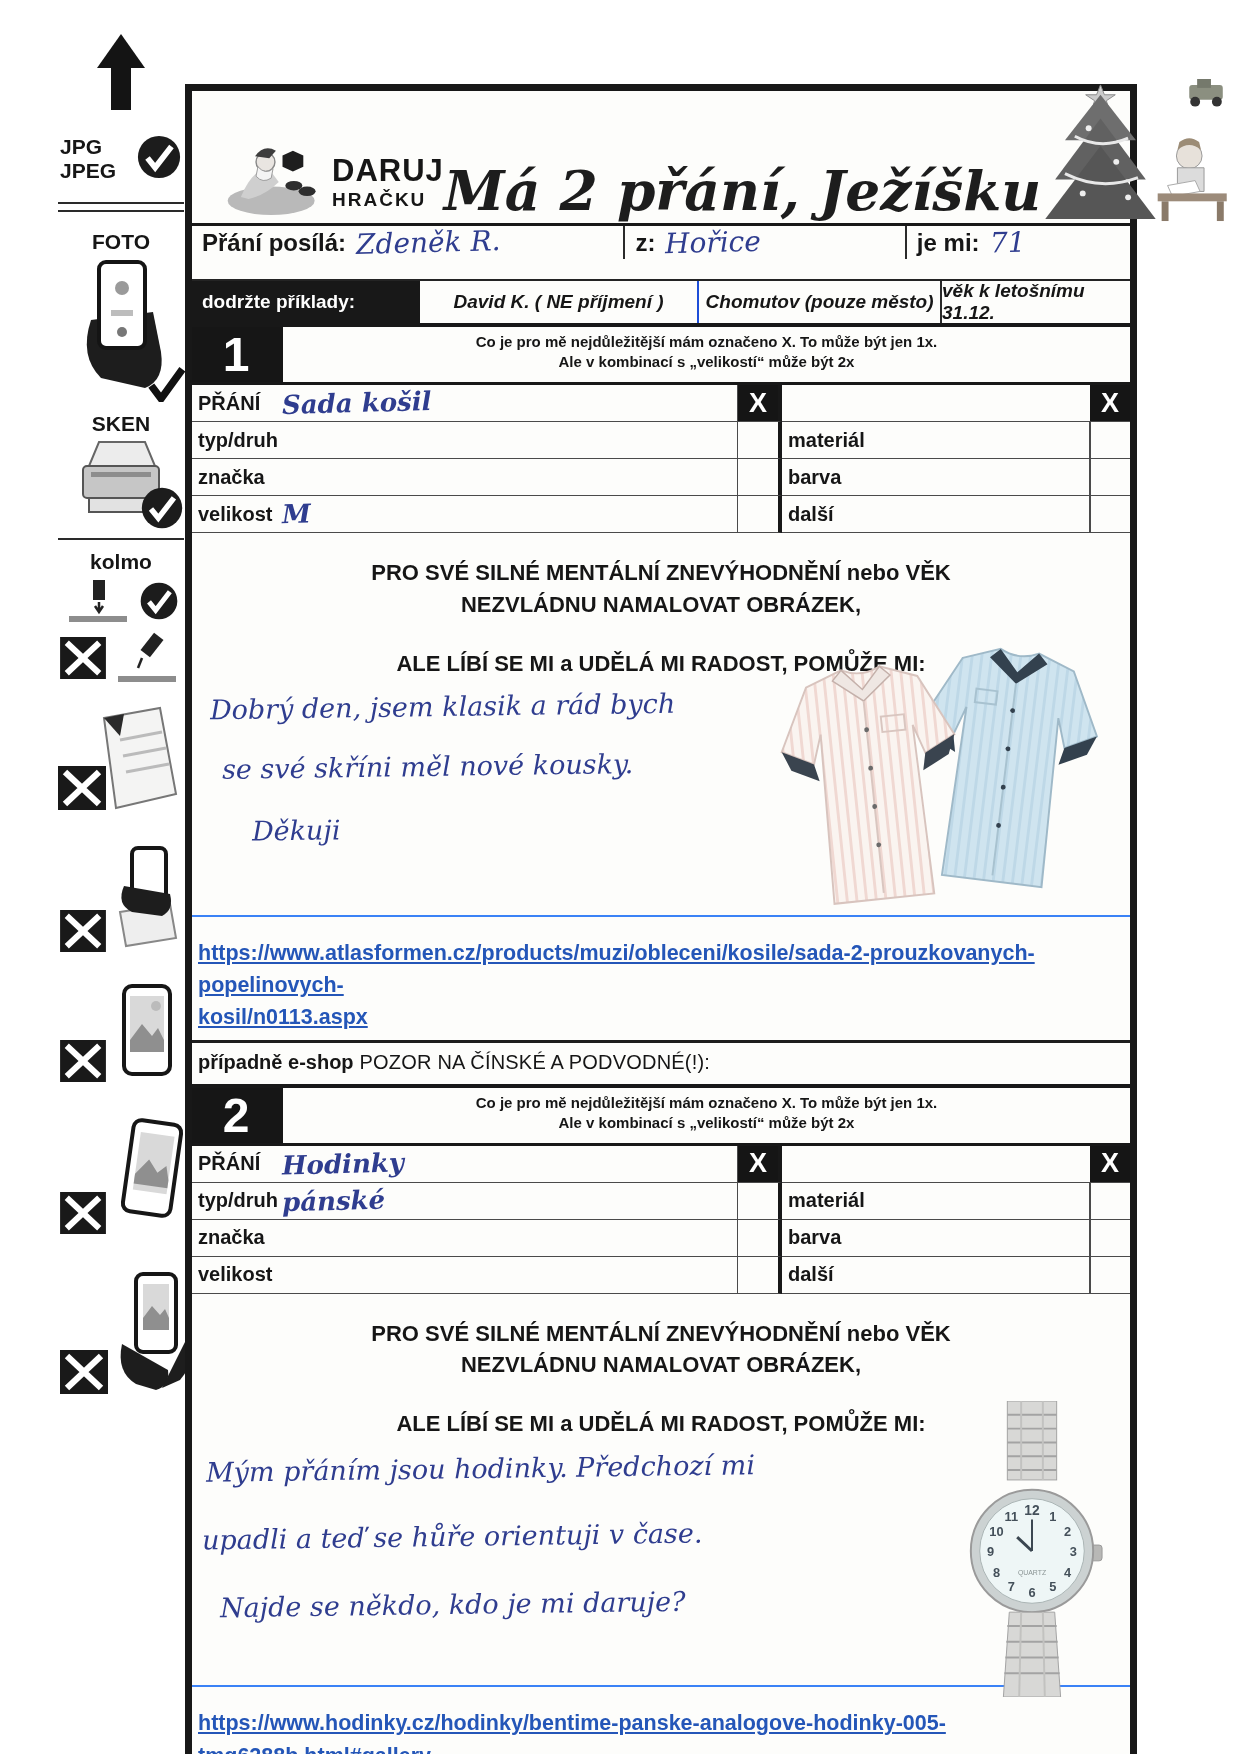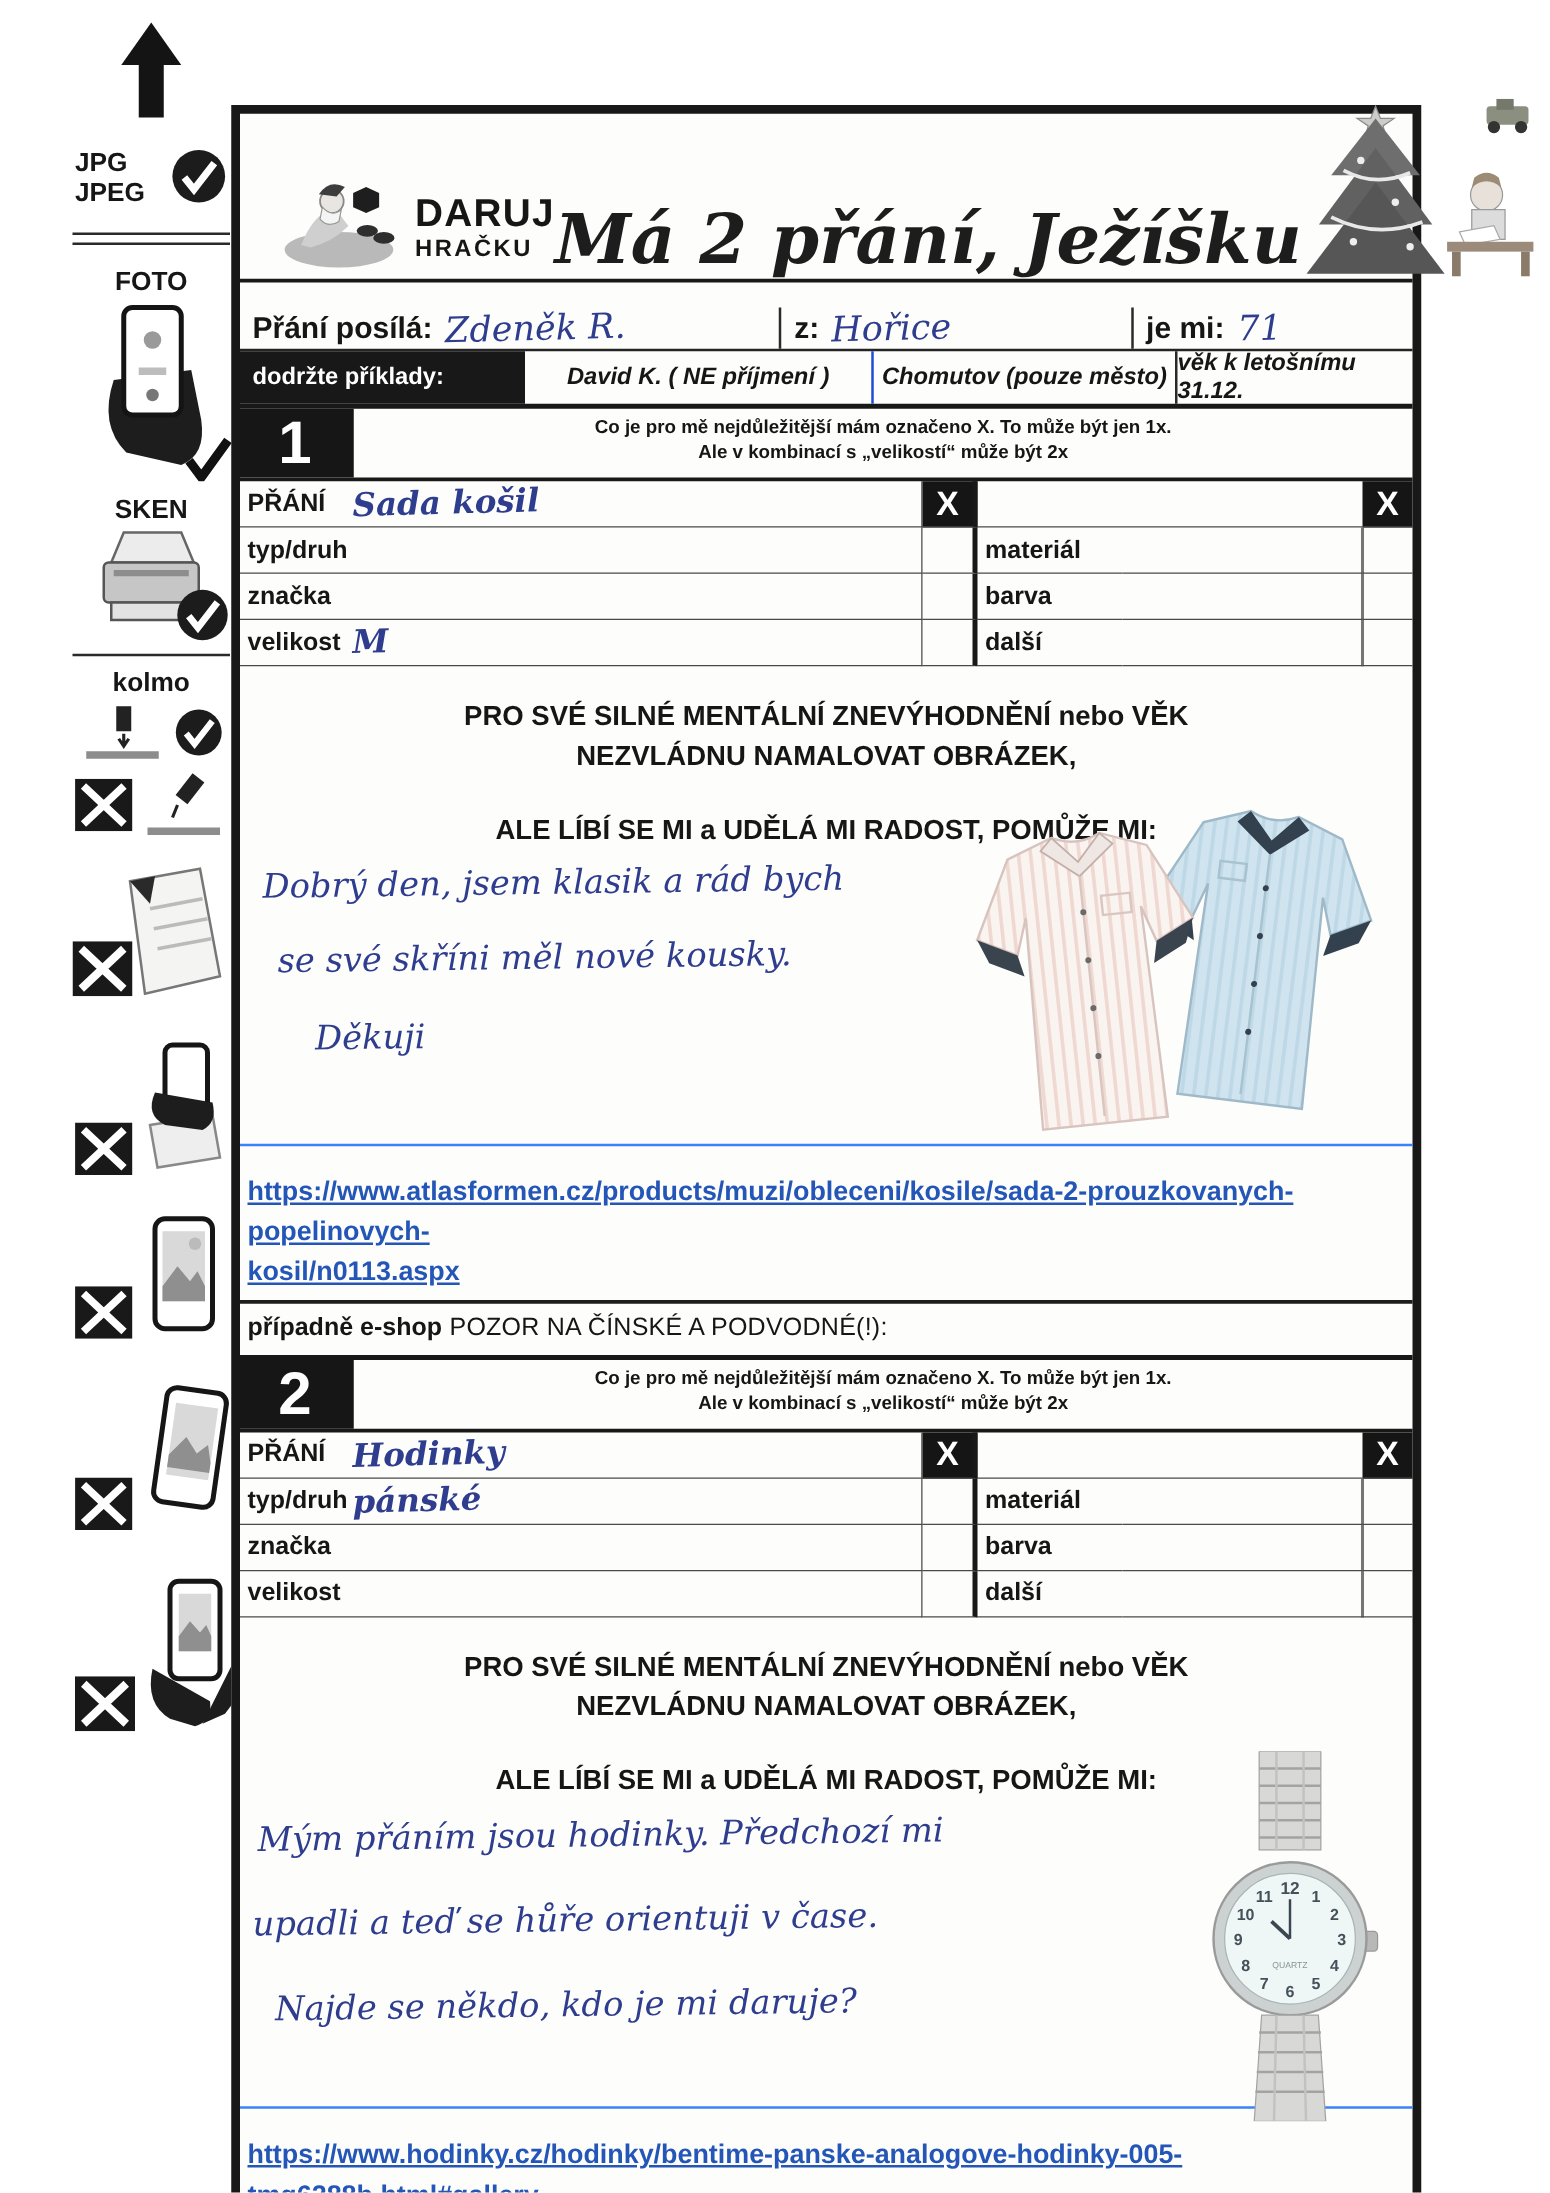--- a/index.html
+++ b/index.html
@@ -1,20 +1,20 @@
 <!DOCTYPE html>
 <html><head>
 <meta charset="utf-8">
 <style>
   * { box-sizing: border-box; margin: 0; padding: 0; }
   body { background:#ffffff; font-family:"Liberation Sans", sans-serif; }
   .canvas { position:relative; width:1240px; height:1754px; background:#ffffff; overflow:hidden; }
 
   
-  .sidebar { position:absolute; left:58px; top:18px; width:126px; }
+  .sidebar { position:absolute; left:58px; top:34px; width:126px; }
   .arrow-wrap { height:88px; display:flex; justify-content:center; }
   .up-arrow { position:relative; width:48px; height:80px; }
   .up-arrow .head { position:absolute; top:0; left:0; width:0; height:0;
     border-left:24px solid transparent; border-right:24px solid transparent; border-bottom:34px solid #141414; }
   .up-arrow .stem { position:absolute; top:32px; left:14px; width:20px; height:44px; background:#141414; }
   .sb-item { position:relative; padding:4px 2px; }
   .sb-label { font-weight:bold; font-size:21px; color:#161616; }
   .sb-div { border:none; border-top:2.5px solid #2a2a2a; margin:6px 0; }
   .ok-badge, .no-badge { display:inline-block; }
   .jpg-item { display:flex; align-items:center; justify-content:space-between; height:74px; }
@@ -32,21 +32,21 @@
   
   .form { position:absolute; left:185px; top:84px; width:952px; border:7px solid #181818; background:#fdfdfb; color:#161616; }
 
   .f-header { display:flex; height:132px; align-items:flex-end;margin-left:20px; }
   .logo-block { width:232px; display:flex; align-items:center; gap:6px; padding-left:10px; }
   .logo-text .l1 { font-size:31px; font-weight:bold; letter-spacing:1px; }
   .logo-text .l2 { font-size:19px; font-weight:bold; letter-spacing:2px; }
   .f-title { flex:1; text-align:center; font-family:"DejaVu Serif", serif; font-style:italic; font-weight:bold; font-size:55px; color:#1d1d1d; white-space:nowrap; }
   .tree-block { width:192px; display:flex; justify-content:flex-end; }
 
-  .sender-row { display:flex; border-top:3px solid #181818; height:56px; align-items:flex-end; }
+  .sender-row { display:flex; border-top:3px solid #181818; height:56px; align-items:flex-start; }
   .sender-cell { display:flex; align-items:center; gap:10px; padding:0 10px; }
   .sender-cell + .sender-cell { border-left:2px solid #2a2a2a; }
   .sc1 { width:46%; } .sc2 { width:30%; } .sc3 { flex:1; }
   .f-label { font-weight:bold; font-size:24px; white-space:nowrap; }
 
   .hand { font-family:"DejaVu Serif", serif; font-style:italic; color:#2f3d8f; display:inline-block; transform:rotate(-1.5deg); }
   .hand-lg { font-size:28px; }
   .hand-md { font-size:26px; }
 
   .examples-row { display:flex; border-top:2.5px solid #242424; height:44px; align-items:stretch; }

